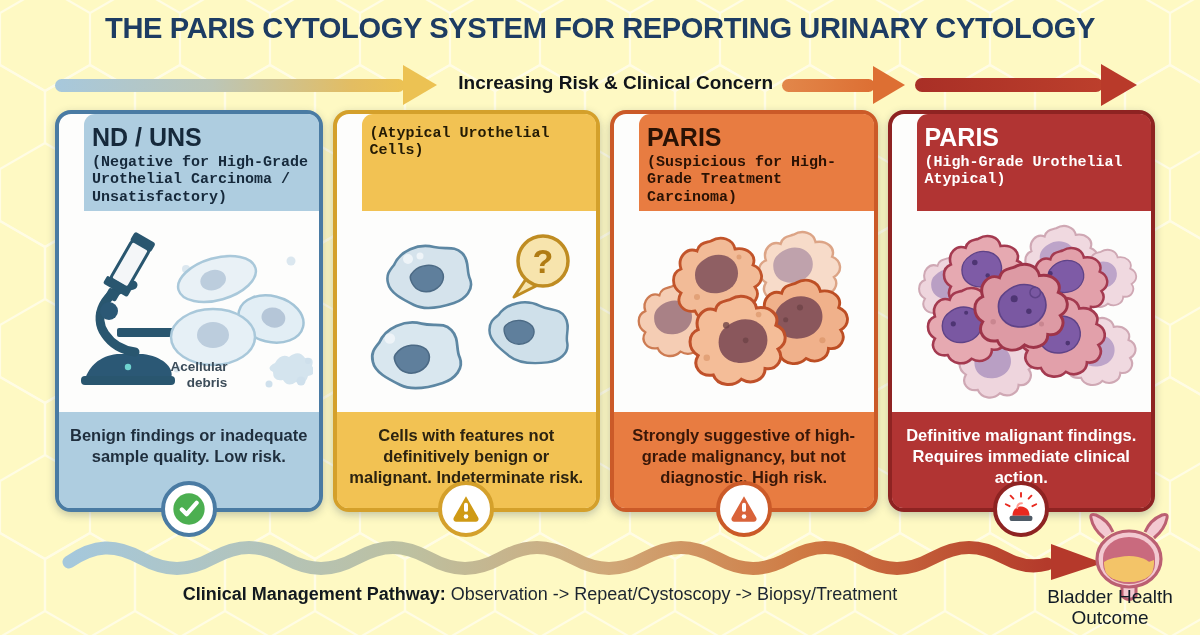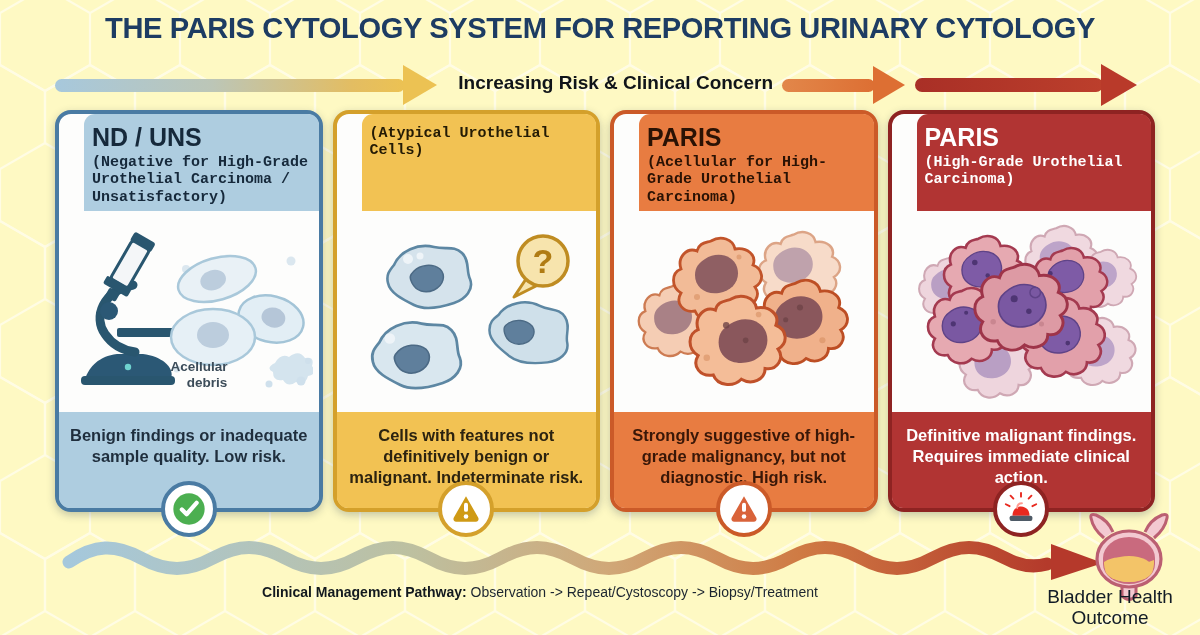--- a/index.html
+++ b/index.html
@@ -41,21 +41,21 @@
   .ftr{background:var(--hdr,#ccc);color:var(--desc,#222);border-radius:0 0 11px 11px;
     min-height:96px;box-sizing:border-box;padding:13px 6px 8px;text-align:center;
     font-size:16.5px;font-weight:600;line-height:1.28;}
   .badge{position:absolute;left:50%;bottom:-29px;transform:translateX(-50%);
     width:56px;height:56px;border-radius:50%;background:#fff;border:4px solid var(--brd,#888);
     box-sizing:border-box;display:flex;align-items:center;justify-content:center;z-index:4;}
 
   
   .wave-wrap{position:absolute;left:55px;top:528px;z-index:2;}
   .pathway-label{position:absolute;left:120px;top:584px;width:840px;text-align:center;z-index:3;
-    font-size:14px;color:#1c2530;}
+    font-size:18px;color:#1c2530;}
   .pathway-label b{font-weight:800;color:#12191f;}
   .bladder{position:absolute;left:1086px;top:512px;z-index:3;}
   .outcome-label{position:absolute;left:1028px;top:586px;width:164px;text-align:center;z-index:3;
     font-size:19px;font-weight:400;line-height:1.12;color:#121c26;}
 </style>
 </head>
 <body>
 
 <div class="canvas">
 
@@ -181,21 +181,21 @@
           <path d="M0,-13.5 L12.8,9 a3,3 0 0 1 -2.6,4.5 L-10.2,13.5 a3,3 0 0 1 -2.6,-4.5 Z" fill="#cf9a15"></path>
           <rect x="-2.1" y="-6.5" width="4.2" height="9.5" rx="2" fill="#fff"></rect>
           <circle cy="7.8" r="2.4" fill="#fff"></circle>
         </svg>
       </div>
     </div>
 
     <div class="card" style="--hdr: #e87c41; --brd: #cb5a28; --txt: #2a1204; --desc: #391708;">
       <div class="hdr">
         <div class="abbr">PARIS</div>
-        <div class="subtitle">(Acellular for High-Grade Urothelial Carcinoma)</div>
+        <div class="subtitle">(Suspicious for High-Grade Treatment Carcinoma)</div>
       </div>
       <div class="body">
         <svg width="238" height="188" viewBox="0 0 238 182">
           <defs>
             <path id="blobS" d="M44,4 C54,-2 66,2 68,12 C80,10 90,18 86,28 C96,32 98,44 88,50 C94,58 88,70 76,68 C76,78 64,84 54,78 C46,86 32,84 28,74 C16,76 8,66 14,56 C4,50 4,36 14,32 C10,20 20,10 30,14 C32,6 38,6 44,4 Z"></path>
             <path id="nucS" d="M30,18 C42,10 58,14 62,26 C66,38 58,50 44,52 C30,54 20,46 20,34 C20,26 24,22 30,18 Z"></path>
           </defs>
           <g>
             <g transform="translate(128,10) scale(0.92)">
               <use href="#blobS" fill="#f7dbc9" stroke="#dca486" stroke-width="2.6"></use>
@@ -235,21 +235,21 @@
           <path d="M0,-13.5 L12.8,9 a3,3 0 0 1 -2.6,4.5 L-10.2,13.5 a3,3 0 0 1 -2.6,-4.5 Z" fill="#d9633a"></path>
           <rect x="-2.1" y="-6.5" width="4.2" height="9.5" rx="2" fill="#fff"></rect>
           <circle cy="7.8" r="2.4" fill="#fff"></circle>
         </svg>
       </div>
     </div>
 
     <div class="card" style="--hdr: #b13433; --brd: #8e2322; --txt: #ffffff; --desc: #ffffff;">
       <div class="hdr">
         <div class="abbr">PARIS</div>
-        <div class="subtitle">(High-Grade Urothelial Carcinoma)</div>
+        <div class="subtitle">(High-Grade Urothelial Atypical)</div>
       </div>
       <div class="body">
         <svg width="238" height="188" viewBox="0 0 238 182">
           <g>
 
             <g transform="translate(118,4) scale(0.82)">
                 <use href="#blobS" fill="#f0d9e0" stroke="#cfa8b4" stroke-width="2.6"></use>
                 <use href="#nucS" fill="#bda4c9" transform="translate(4,6)"></use>
               </g>
             <g transform="translate(12,34) scale(0.78)">

